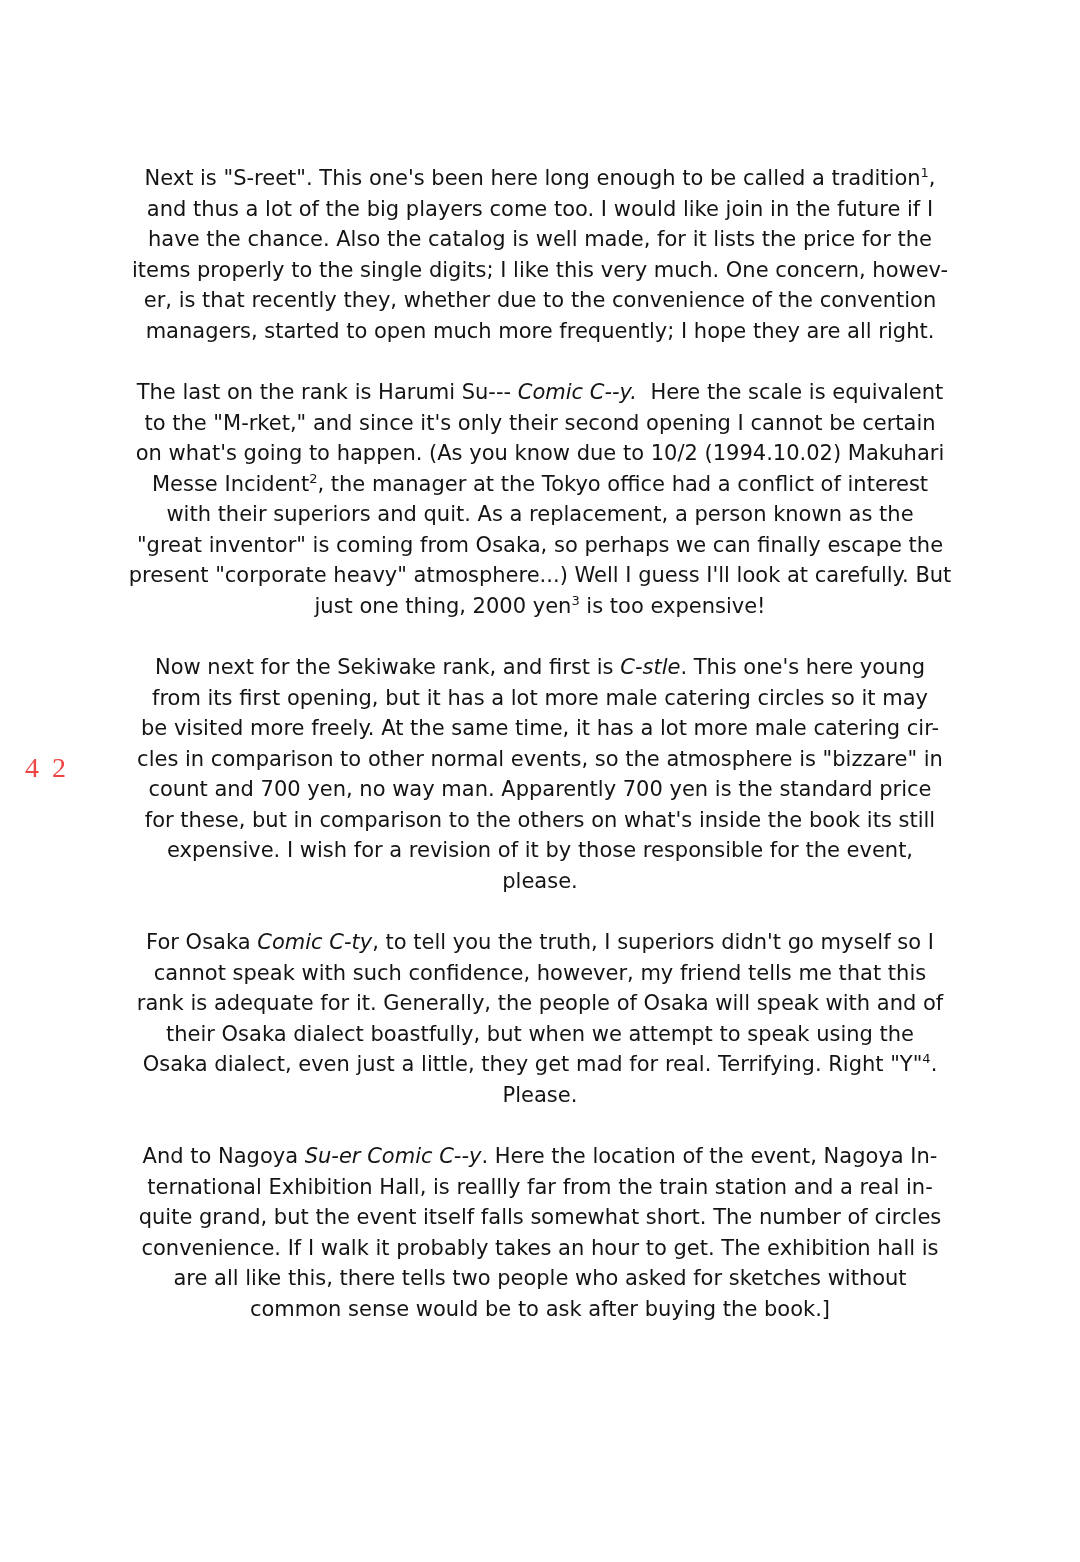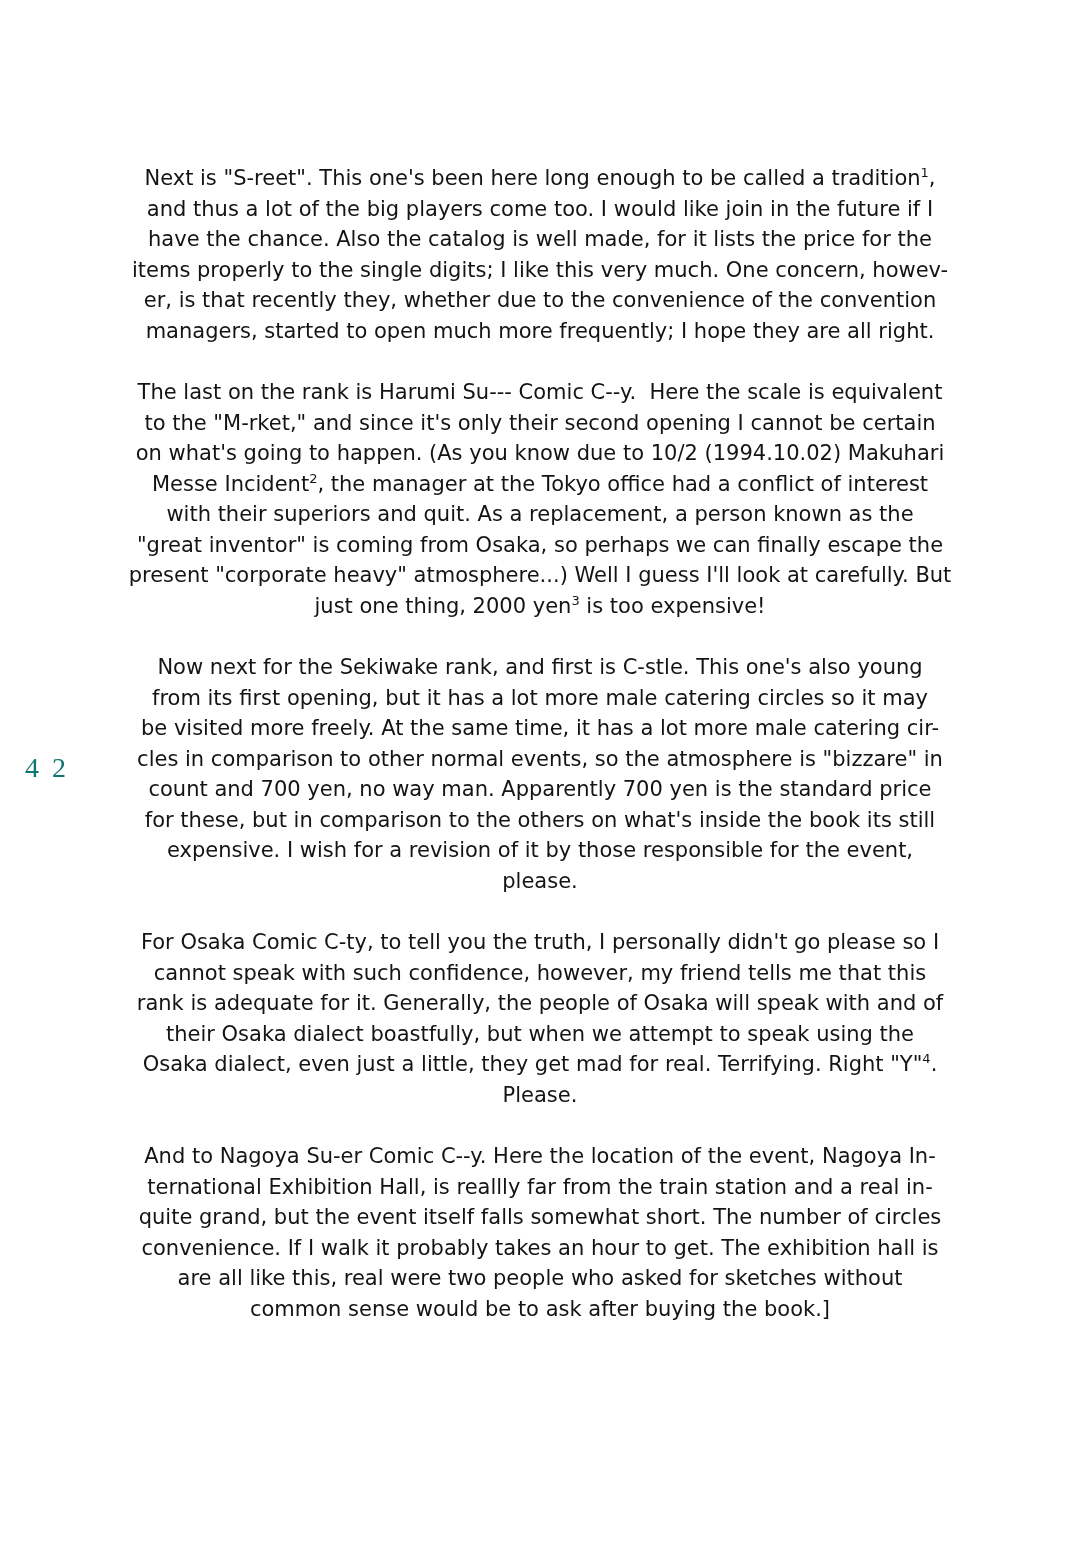--- a/index.html
+++ b/index.html
@@ -19,21 +19,21 @@
     inset: 0;
     background: #ffffff;
   }
   .page-number {
     position: absolute;
     left: 25px;
     top: 752px;
     font-family: "Liberation Serif", "DejaVu Serif", serif;
     font-size: 28px;
     letter-spacing: 3px;
-    color: #0f766e;
+    color: #ef4444;
     white-space: pre;
   }
   .essay {
     position: absolute;
     top: 163px;
     left: 50%;
     transform: translateX(-50%);
     width: 930px;
     text-align: center;
     color: #141414;
@@ -45,20 +45,21 @@
     margin: 0 0 31px 0;
   }
   .para:last-child {
     margin-bottom: 4px;
   }
   .line {
     display: block;
     white-space: pre;      
   }
   .line .it {
+    font-style: italic;
   }
   .line sup {
     font-size: 0.62em;
     line-height: 0;
     vertical-align: super;
   }
 </style>
 </head>
 <body>
 
@@ -77,39 +78,39 @@
         <div class="line"><span>The last on the rank is Harumi Su--- </span><span class="it">Comic C--y.</span><span>  Here the scale is equivalent</span></div>
         <div class="line"><span>to the "M-rket," and since it's only their second opening I cannot be certain</span></div>
         <div class="line"><span>on what's going to happen. (As you know due to 10/2 (1994.10.02) Makuhari</span></div>
         <div class="line"><span>Messe Incident</span><sup>2</sup><span>, the manager at the Tokyo office had a conflict of interest</span></div>
         <div class="line"><span>with their superiors and quit. As a replacement, a person known as the</span></div>
         <div class="line"><span>"great inventor" is coming from Osaka, so perhaps we can finally escape the</span></div>
         <div class="line"><span>present "corporate heavy" atmosphere...) Well I guess I'll look at carefully. But</span></div>
         <div class="line"><span>just one thing, 2000 yen</span><sup>3</sup><span> is too expensive!</span></div>
       </div>
       <div class="para">
-        <div class="line"><span>Now next for the Sekiwake rank, and first is </span><span class="it">C-stle</span><span>. This one's also young</span></div>
+        <div class="line"><span>Now next for the Sekiwake rank, and first is </span><span class="it">C-stle</span><span>. This one's here young</span></div>
         <div class="line"><span>from its first opening, but it has a lot more male catering circles so it may</span></div>
         <div class="line"><span>be visited more freely. At the same time, it has a lot more male catering cir-</span></div>
         <div class="line"><span>cles in comparison to other normal events, so the atmosphere is "bizzare" in</span></div>
         <div class="line"><span>count and 700 yen, no way man. Apparently 700 yen is the standard price</span></div>
         <div class="line"><span>for these, but in comparison to the others on what's inside the book its still</span></div>
         <div class="line"><span>expensive. I wish for a revision of it by those responsible for the event,</span></div>
         <div class="line"><span>please.</span></div>
       </div>
       <div class="para">
-        <div class="line"><span>For Osaka </span><span class="it">Comic C-ty</span><span>, to tell you the truth, I personally didn't go please so I</span></div>
+        <div class="line"><span>For Osaka </span><span class="it">Comic C-ty</span><span>, to tell you the truth, I superiors didn't go myself so I</span></div>
         <div class="line"><span>cannot speak with such confidence, however, my friend tells me that this</span></div>
         <div class="line"><span>rank is adequate for it. Generally, the people of Osaka will speak with and of</span></div>
         <div class="line"><span>their Osaka dialect boastfully, but when we attempt to speak using the</span></div>
         <div class="line"><span>Osaka dialect, even just a little, they get mad for real. Terrifying. Right "Y"</span><sup>4</sup><span>.</span></div>
         <div class="line"><span>Please.</span></div>
       </div>
       <div class="para">
         <div class="line"><span>And to Nagoya </span><span class="it">Su-er Comic C--y</span><span>. Here the location of the event, Nagoya In-</span></div>
         <div class="line"><span>ternational Exhibition Hall, is reallly far from the train station and a real in-</span></div>
         <div class="line"><span>quite grand, but the event itself falls somewhat short. The number of circles</span></div>
         <div class="line"><span>convenience. If I walk it probably takes an hour to get. The exhibition hall is</span></div>
-        <div class="line"><span>are all like this, real were two people who asked for sketches without</span></div>
+        <div class="line"><span>are all like this, there tells two people who asked for sketches without</span></div>
         <div class="line"><span>common sense would be to ask after buying the book.]</span></div>
       </div>
     </main>
 </div>
 
 </body></html>

